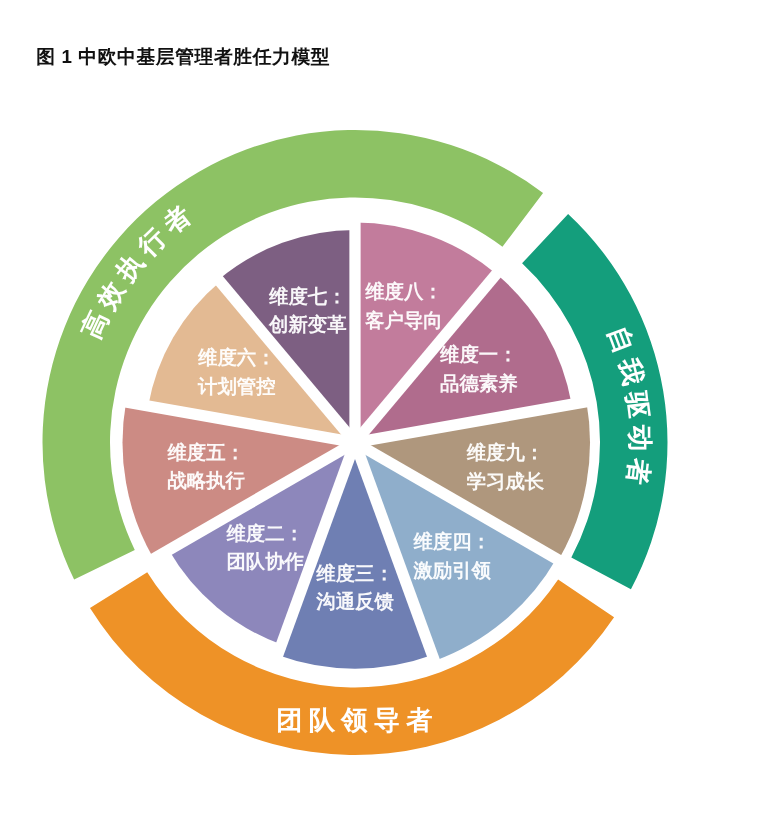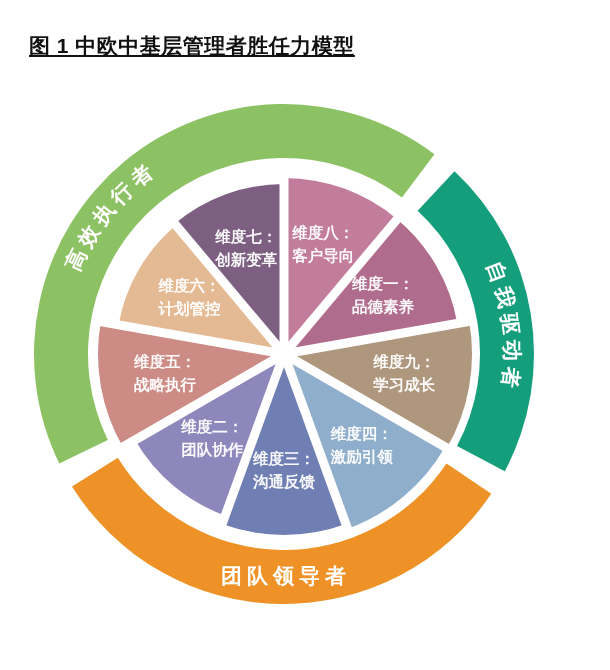--- a/index.html
+++ b/index.html
@@ -13,26 +13,25 @@
     width: 610px;
     height: 670px;
     background: #ffffff;
     overflow: hidden;
   }
   .figure-title {
     position: absolute;
     left: 29px;
     top: 33px;
     margin: 0;
-    font-size: 21px;
+    font-size: 15px;
     line-height: 26px;
     font-weight: bold;
     color: #111111;
     letter-spacing: 0.5px;
-    text-decoration: underline;
   }
   .wheel-svg {
     position: absolute;
     left: 0;
     top: 0;
   }
   .slice-label {
     font-size: 15.5px;
     font-weight: bold;
     fill: rgba(255,255,255,0.95);

